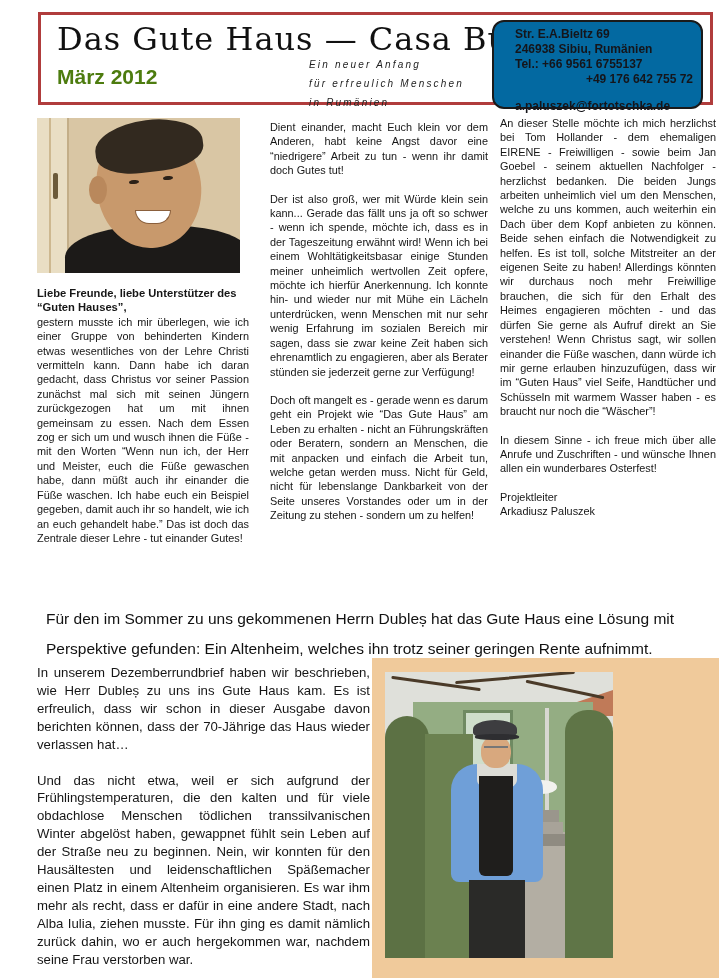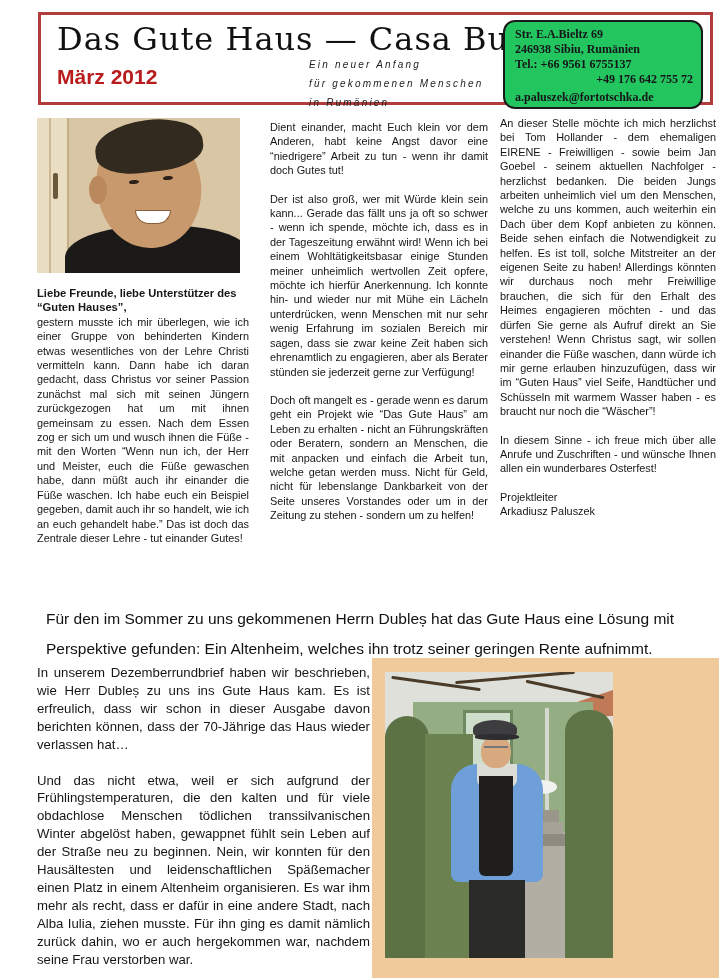--- a/index.html
+++ b/index.html
@@ -4,28 +4,28 @@
 <style>
   html,body{margin:0;padding:0;background:#ffffff;}
   .page{position:relative;width:719px;height:978px;background:#fff;overflow:hidden;
         font-family:"Liberation Sans",sans-serif;color:#1a1a1a;}
 
   
   .masthead{position:absolute;left:38px;top:12px;width:669px;height:87px;
             border:3px solid #b03c3c;background:#fff;}
   .mast-title{position:absolute;left:16px;top:5px;font-family:"DejaVu Serif",serif;
               font-size:32px;letter-spacing:1px;color:#111;white-space:nowrap;}
-  .mast-date{position:absolute;left:16px;top:50px;font-size:21px;font-weight:bold;color:#b91c1c;}
+  .mast-date{position:absolute;left:16px;top:50px;font-size:21px;font-weight:bold;color:#4d7c0f;}
   .mast-tagline{position:absolute;left:268px;top:40px;font-style:italic;font-size:10px;
                 letter-spacing:2.2px;line-height:19px;color:#222;}
   .contact-box{position:absolute;right:7px;top:5px;width:178px;height:76px;
-               background:#22c55e;border:2px solid #1a1a1a;border-radius:12px;
-               padding:5px 8px 4px 10px;font-size:12px;font-weight:bold;line-height:15px;color:#15151a;font-family:Liberation Serif, serif;}
+               background:#0369a1;border:2px solid #1a1a1a;border-radius:12px;
+               padding:5px 8px 4px 21px;font-size:12px;font-weight:bold;line-height:15px;color:#15151a;}
   .contact-box .indent{padding-left:33px;text-align:right;}
-  .contact-box .email{margin-top:3px;}
+  .contact-box .email{margin-top:12px;}
 
   
   .photo{position:absolute;overflow:hidden;}
   .photo *{position:absolute;}
   .portrait{left:37px;top:118px;width:203px;height:155px;background:#d9c6a4;}
   .p-doorframe{left:0;top:0;width:30px;height:100%;background:#e9dec4;border-right:2px solid #c3ae88;}
   .p-doorline{left:12px;top:0;width:2px;height:100%;background:#cdb890;}
   .p-handle{left:16px;top:55px;width:5px;height:26px;background:#6b5a3a;border-radius:2px;}
   .p-shirt{left:28px;top:108px;width:185px;height:70px;background:#1c1a18;border-radius:45% 40% 0 0;}
   .p-head{left:60px;top:8px;width:104px;height:122px;background:#c8996c;border-radius:48% 52% 50% 50%;
@@ -84,21 +84,21 @@
 </head>
 <body>
 
 <div class="page">
 
   <div class="masthead">
     <div class="mast-title">Das Gute Haus — Casa Bună</div>
     <div class="mast-date">März 2012</div>
     <div class="mast-tagline">
       <div>Ein neuer Anfang</div>
-      <div>für gekommenen Menschen</div>
+      <div>für erfreulich Menschen</div>
       <div>in Rumänien</div>
     </div>
     <div class="contact-box">
       <div>Str. E.A.Bieltz 69</div>
       <div>246938 Sibiu, Rumänien</div>
       <div>Tel.: +66 9561 6755137</div>
       <div class="indent">+49 176 642 755 72</div>
       <div class="email">a.paluszek@fortotschka.de</div>
     </div>
   </div>

